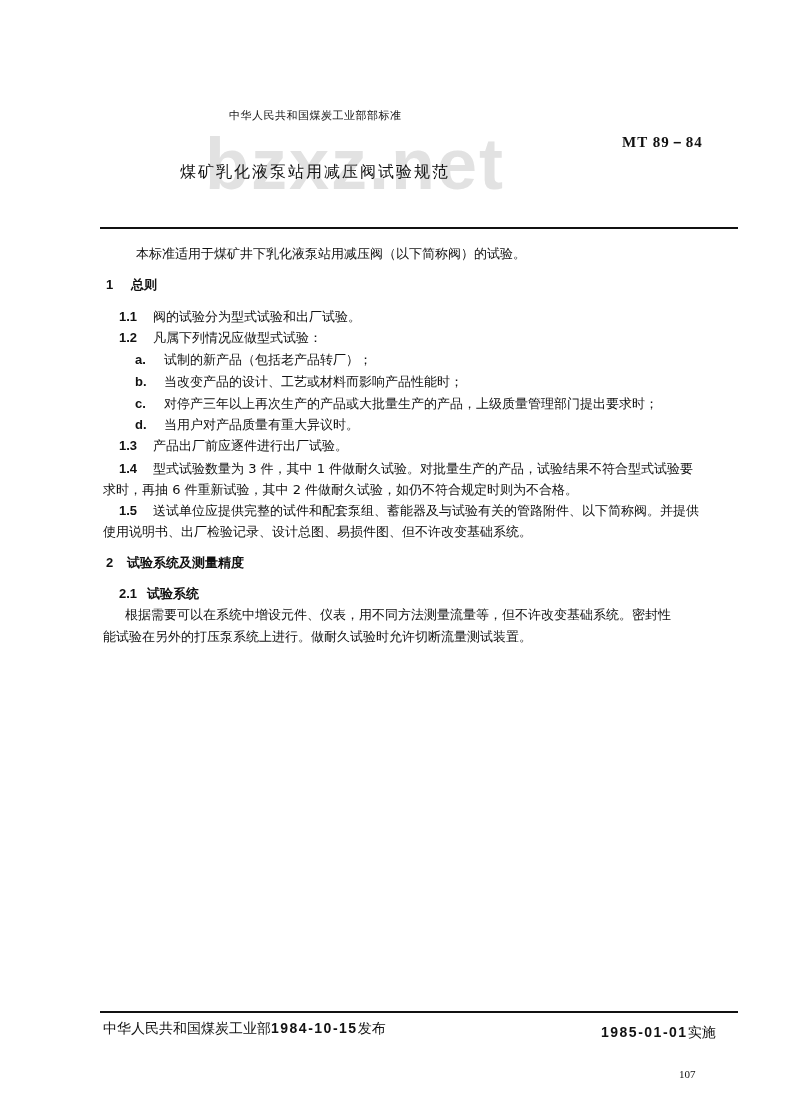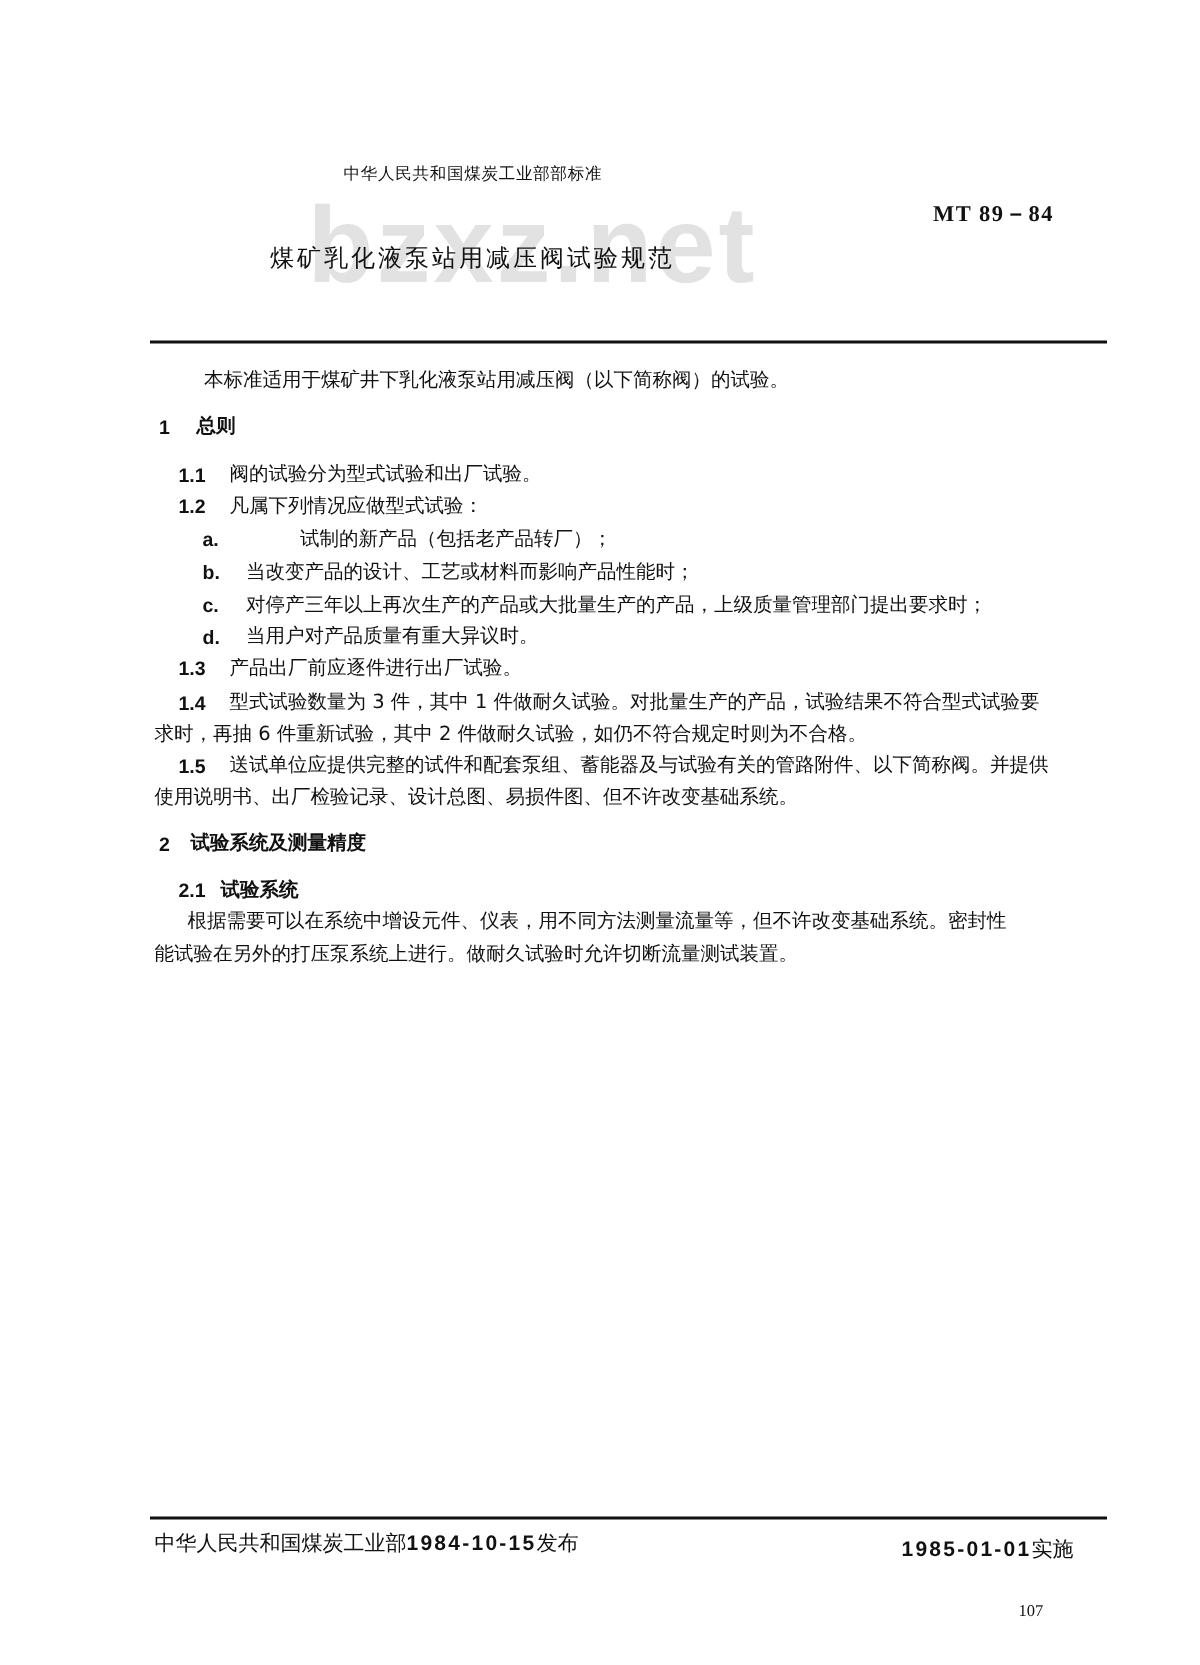--- a/index.html
+++ b/index.html
@@ -43,21 +43,21 @@
 <div class="abs t num" style="left:106px; top:278px;">1</div>
 <div class="abs t bold" style="left:131px; top:278px;">总则</div>
 
 <div class="abs t num" style="left:119px; top:310px;">1.1</div>
 <div class="abs t" style="left:153px; top:310px;">阀的试验分为型式试验和出厂试验。</div>
 
 <div class="abs t num" style="left:119px; top:331px;">1.2</div>
 <div class="abs t" style="left:153px; top:331px;">凡属下列情况应做型式试验：</div>
 
 <div class="abs t num" style="left:135px; top:353px;">a.</div>
-<div class="abs t" style="left:164px; top:353px;margin-left:36px;">试制的新产品（包括老产品转厂）；</div>
+<div class="abs t" style="left:164px; top:353px;">试制的新产品（包括老产品转厂）；</div>
 
 <div class="abs t num" style="left:135px; top:375px;">b.</div>
 <div class="abs t" style="left:164px; top:375px;">当改变产品的设计、工艺或材料而影响产品性能时；</div>
 
 <div class="abs t num" style="left:135px; top:397px;">c.</div>
 <div class="abs t" style="left:164px; top:397px;">对停产三年以上再次生产的产品或大批量生产的产品，上级质量管理部门提出要求时；</div>
 
 <div class="abs t num" style="left:135px; top:418px;">d.</div>
 <div class="abs t" style="left:164px; top:418px;">当用户对产品质量有重大异议时。</div>
 

